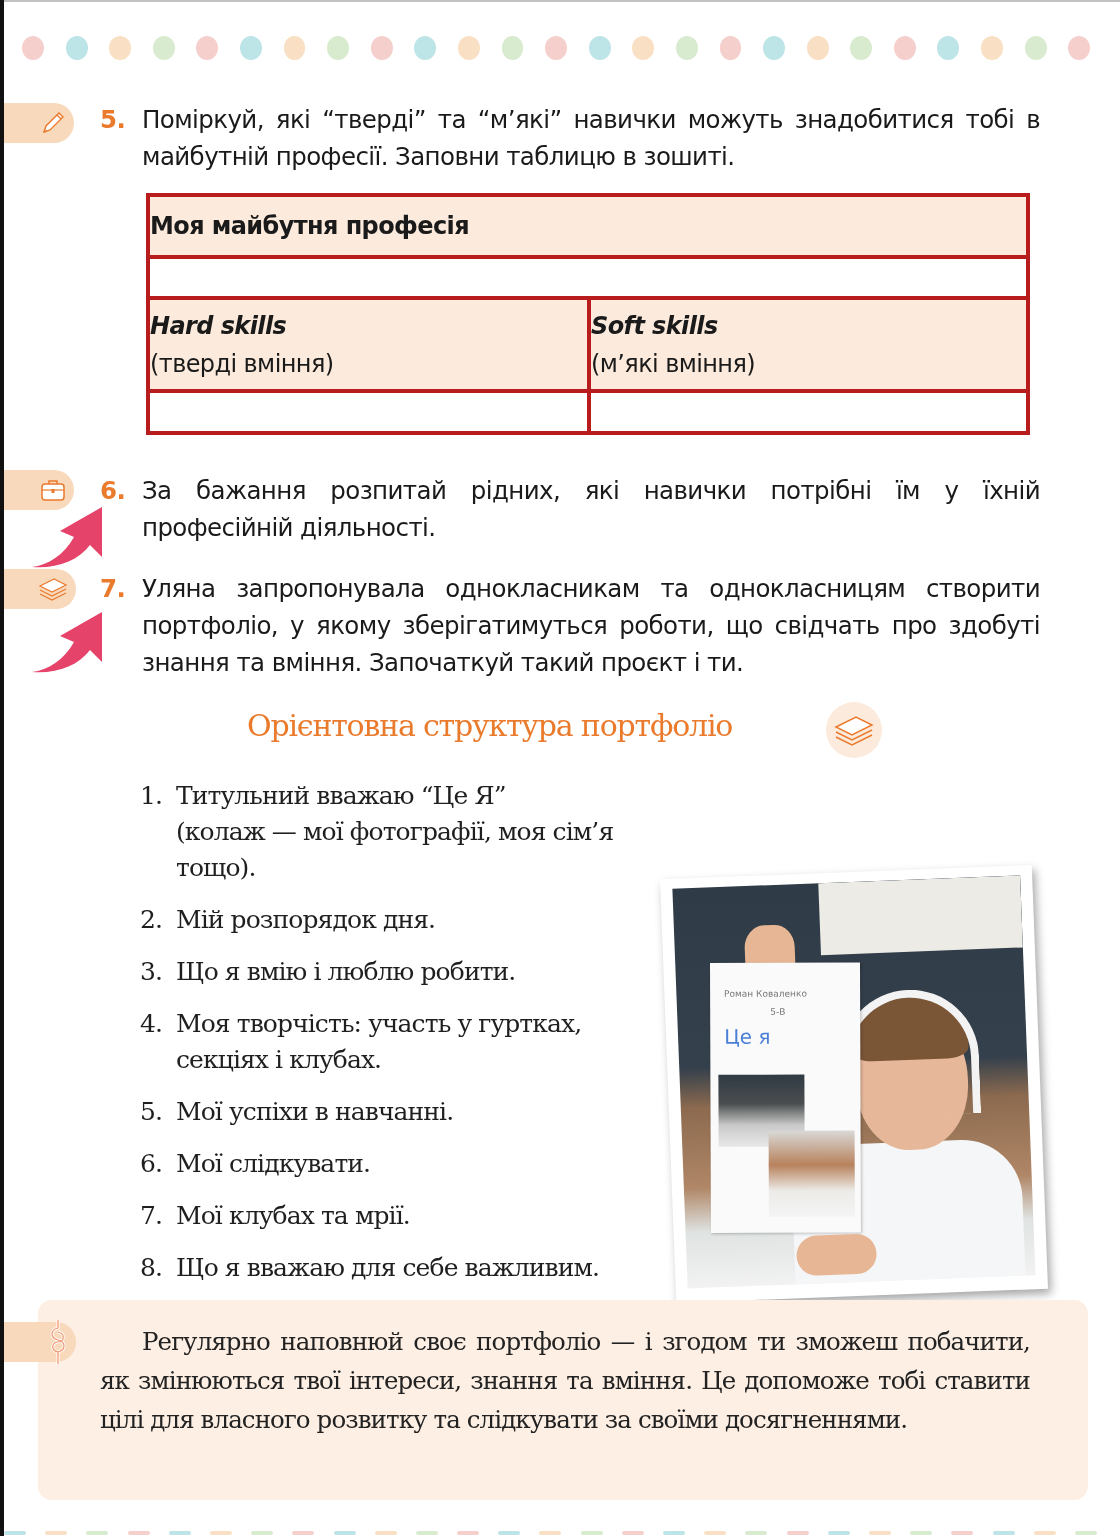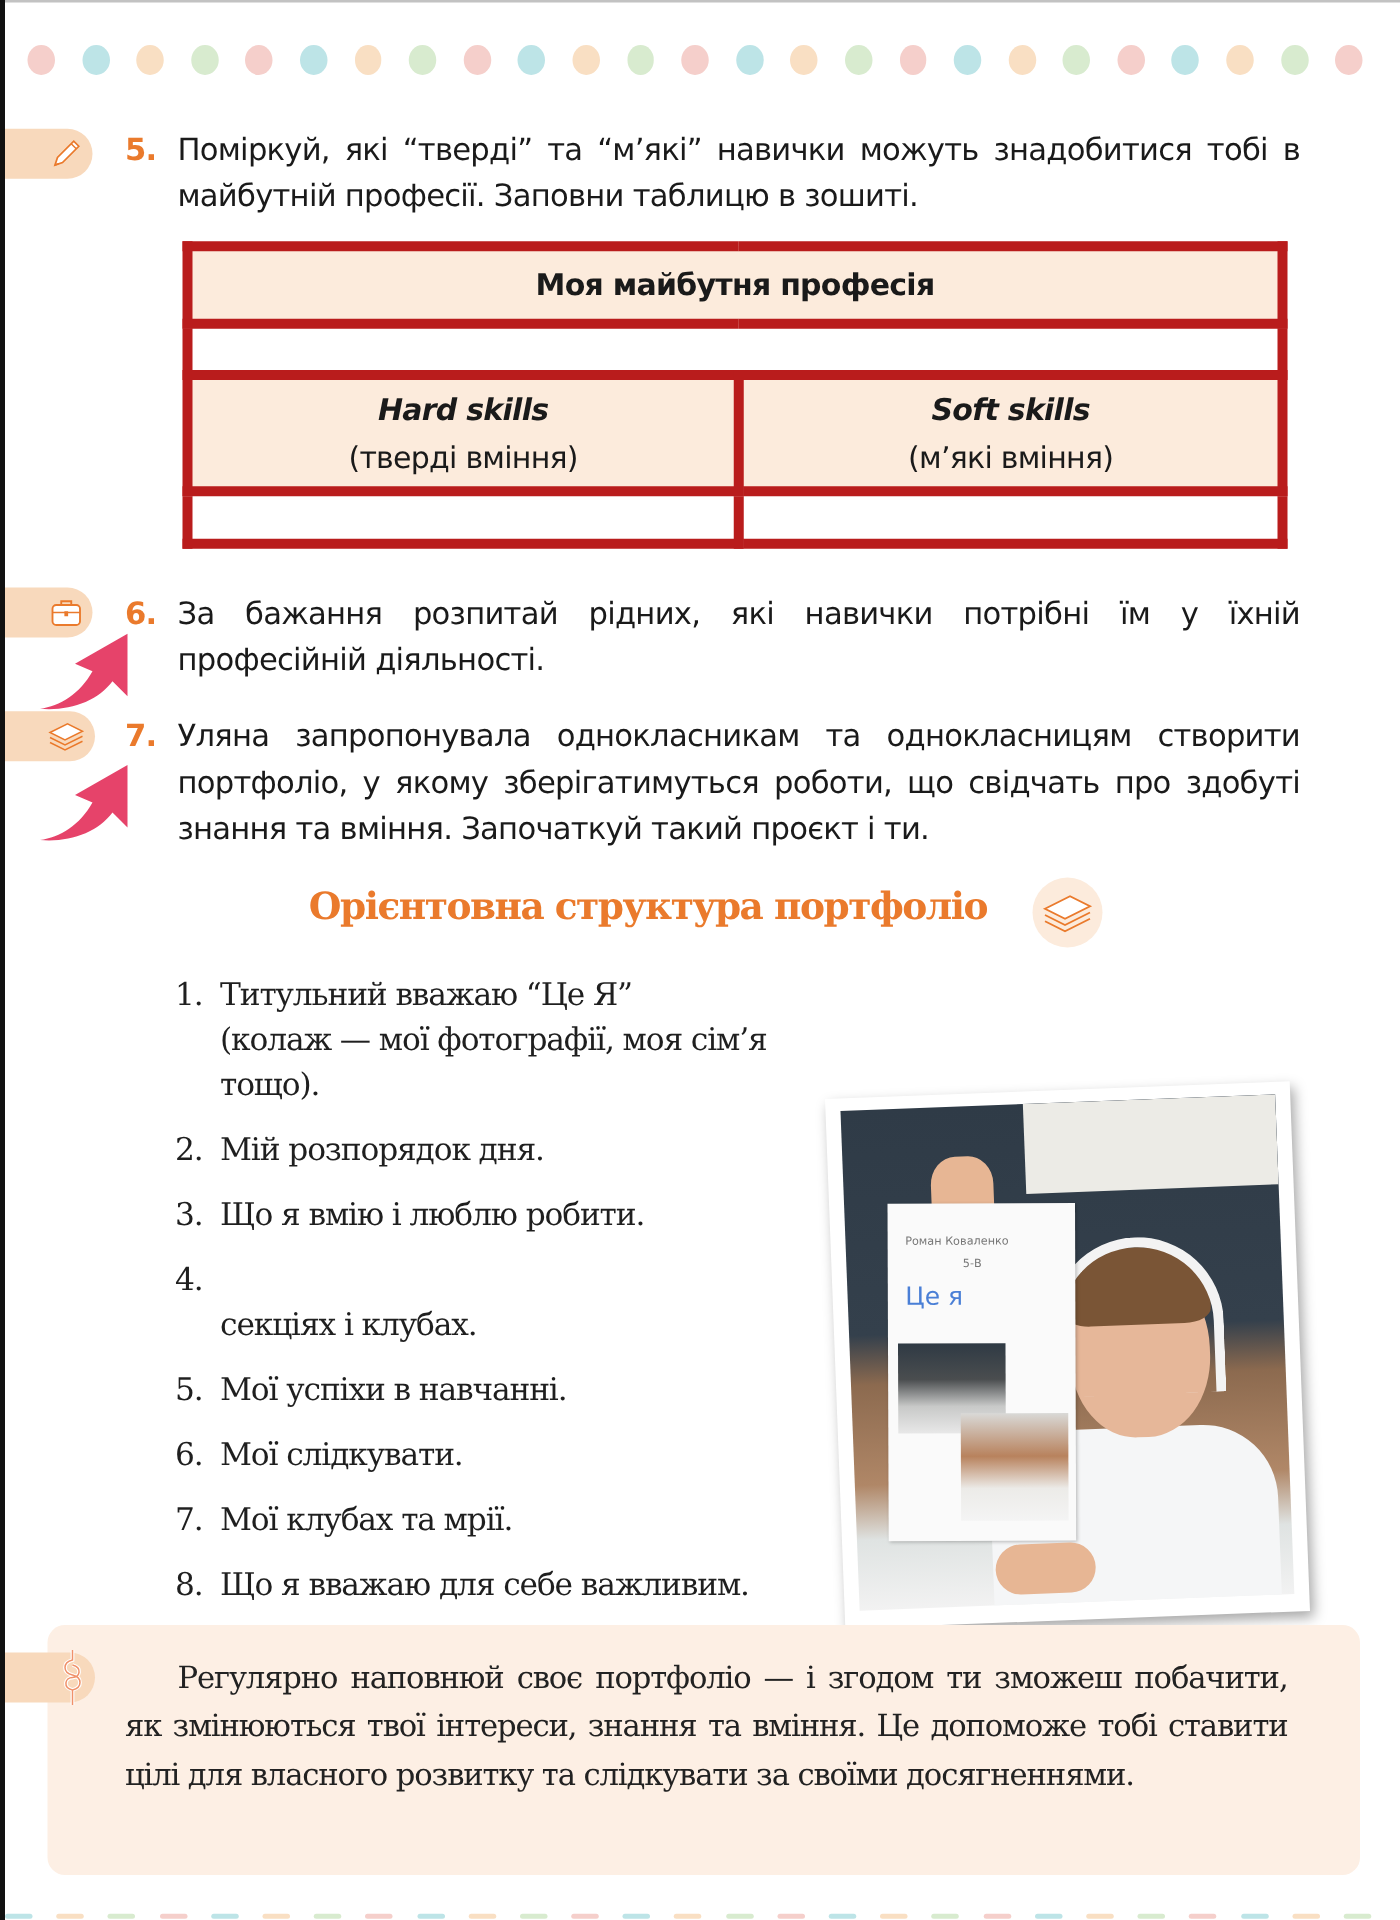--- a/index.html
+++ b/index.html
@@ -16,32 +16,32 @@
   .dash { width: 22px; height: 4px; margin-right: 19.2px; border-radius: 2px; }
 
   .tab { position: absolute; left: 4px; height: 40px; background: #f8d9bc; border-radius: 0 20px 20px 0; display:flex; align-items:center; justify-content:flex-end; padding-right: 8px; }
   .tab svg { display: block; }
 
   .task { position: absolute; left: 100px; width: 940px; font-family: "DejaVu Sans", sans-serif; font-size: 24.5px; line-height: 37px; letter-spacing: -0.6px; }
   .task .num { position: absolute; left: 0; top: 0; color: #ea7a2c; font-weight: bold; }
   .task .txt { display: block; padding-left: 42px; text-align: justify; }
 
   .skills-table { position: absolute; left: 146px; top: 193px; width: 884px; border-collapse: collapse; font-family: "DejaVu Sans", sans-serif; font-size: 24px; letter-spacing: -0.6px; }
-  .skills-table td { border: 8px solid #b91c1c; text-align: center; vertical-align: middle; }
+  .skills-table td { border: 4px solid #b91c1c; vertical-align: middle; }
   .skills-table .hdr { background: #fcebdc; }
   .skills-table .row-title { height: 62px; font-weight: bold; }
   .skills-table .row-empty1 { height: 41px; }
   .skills-table .row-skills { height: 93px; line-height: 38px; }
   .skills-table .row-empty2 { height: 42px; }
   .skills-table .en { font-style: italic; font-weight: bold; display:block; }
   .skills-table .uk { display:block; font-weight: normal; }
 
   .arrow { position: absolute; left: 30px; }
 
-  .section-title { position: absolute; top: 708px; left: 247px; font-family: "DejaVu Serif", serif; font-weight: bold; font-size: 30px; color: #ea7a2c; letter-spacing: -1.2px; }
+  .section-title { position: absolute; top: 708px; left: 247px; font-family: "DejaVu Serif", serif; font-weight: normal; font-size: 30px; color: #ea7a2c; letter-spacing: -1.2px; }
   .title-icon { position: absolute; left: 826px; top: 702px; width: 56px; height: 56px; border-radius: 50%; background: #fcebdc; display:flex; align-items:center; justify-content:center; }
 
   .plist { position: absolute; left: 140px; top: 778px; width: 540px; font-family: "DejaVu Serif", serif; font-size: 25px; line-height: 36px; letter-spacing: -0.9px; color: #1f1f1f; }
   .plist .item { position: relative; padding-left: 36px; margin-bottom: 16px; }
   .plist .item .n { position: absolute; left: 0; top: 0; }
 
   .photo { position: absolute; left: 668px; top: 872px; width: 372px; height: 424px; background: #ffffff; transform: rotate(-2.2deg); box-shadow: 3px 5px 10px rgba(0,0,0,0.35); padding: 10px 12px 14px 12px; }
   .photo-inner { position: relative; width: 100%; height: 100%; overflow: hidden; background: linear-gradient(180deg, #2f3b47 0%, #34404c 45%, #8c6a4f 55%, #b08767 75%, #dfe3e2 86%, #f2f2f2 100%); }
   .ph-wall { position:absolute; right:0; top:0; width:58%; height:18%; background:#ecebe6; }
   .ph-boy-head { position:absolute; right:60px; top:130px; width:112px; height:140px; border-radius:50% 50% 46% 46%; background:#e6b799; }
@@ -190,21 +190,21 @@
   <div class="item">
     <span class="n">2.</span>
     <span>Мій розпорядок дня.</span>
   </div>
   <div class="item">
     <span class="n">3.</span>
     <span>Що я вмію і люблю робити.</span>
   </div>
   <div class="item">
     <span class="n">4.</span>
-    <br>
+    <span>Моя творчість: участь у гуртках,</span><br>
     <span>секціях і клубах.</span>
   </div>
   <div class="item">
     <span class="n">5.</span>
     <span>Мої успіхи в навчанні.</span>
   </div>
   <div class="item">
     <span class="n">6.</span>
     <span>Мої слідкувати.</span>
   </div>

